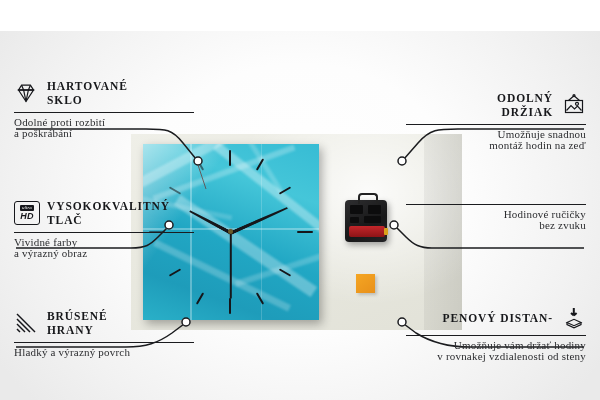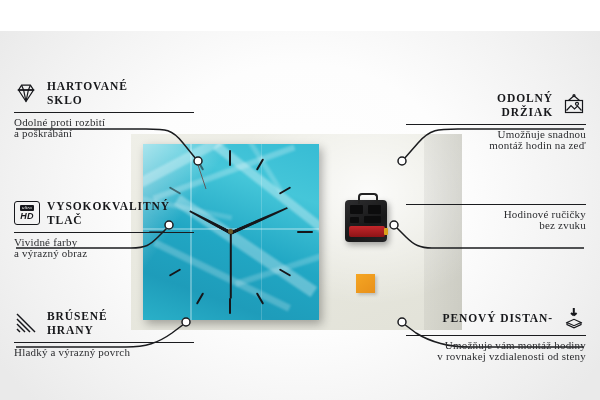--- a/index.html
+++ b/index.html
@@ -268,16 +268,16 @@
       <span class="title"><span>PENOVÝ DISTAN-</span><br></span>
       <span class="ico">
         <svg viewBox="0 0 24 24" fill="none" stroke="#16171b" stroke-width="1.2">
           <path d="M11.8 2 V9.5 M11.8 9.5 L9 7 M11.8 9.5 L14.6 7" stroke-width="2"></path>
           <path d="M5 16.5 L12 13.3 L19 16.5 L12 19.7 Z"></path>
           <path d="M5 16.5 V18.6 L12 21.8 L19 18.6 V16.5"></path>
         </svg>
       </span>
     </div>
     <div class="rule"></div>
-    <div class="sub"><span>Umožňuje vám montáž hodiny</span><br><span>v rovnakej vzdialenosti od steny</span></div>
+    <div class="sub"><span>Umožňuje vám držať hodiny</span><br><span>v rovnakej vzdialenosti od steny</span></div>
   </div>
 
 </div>
 
 </body></html>

